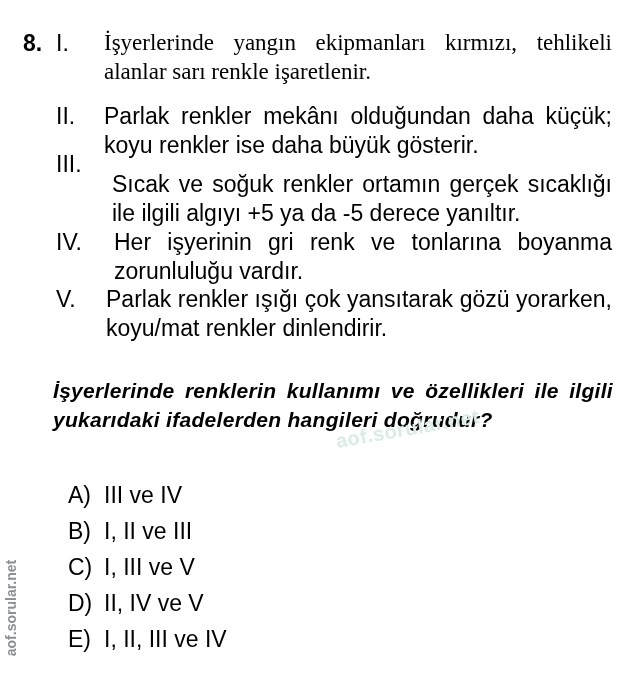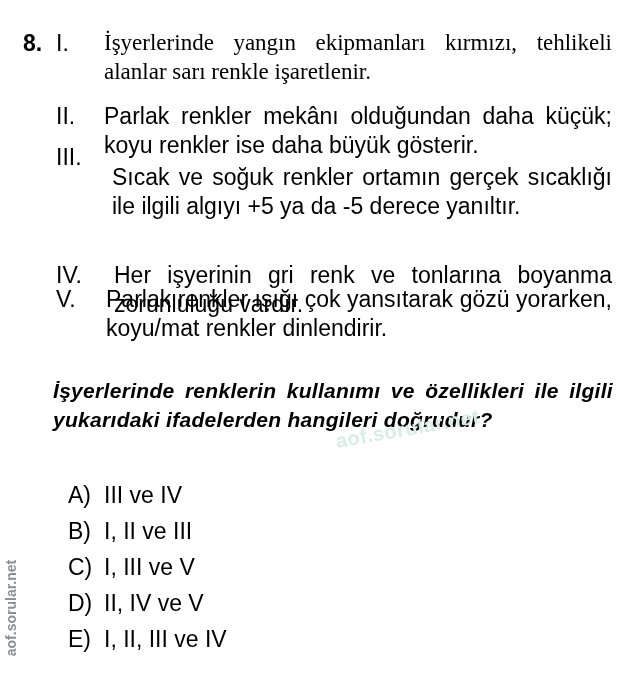--- a/index.html
+++ b/index.html
@@ -105,25 +105,25 @@
 
 <div>
   <div class="stmt" style="top:29px;">
     <span class="roman">I.</span>
     <span class="text" style="padding-left:48px;font-family:Liberation Serif, serif;">İşyerlerinde yangın ekipmanları kırmızı, tehlikeli alanlar sarı renkle işaretlenir.</span>
   </div>
   <div class="stmt" style="top:102px;">
     <span class="roman">II.</span>
     <span class="text" style="padding-left:48px;">Parlak renkler mekânı olduğundan daha küçük; koyu renkler ise daha büyük gösterir.</span>
   </div>
-  <div class="stmt" style="top:143px;">
+  <div class="stmt" style="top:150px;">
     <span class="roman">III.</span>
     <span class="text" style="padding-left:56px;margin-top:20px;">Sıcak ve soğuk renkler ortamın gerçek sıcaklığı ile ilgili algıyı +5 ya da -5 derece yanıltır.</span>
   </div>
-  <div class="stmt" style="top:228px;margin-top:33px;">
+  <div class="stmt" style="top:228px;">
     <span class="roman">IV.</span>
     <span class="text" style="padding-left:58px;">Her işyerinin gri renk ve tonlarına boyanma zorunluluğu vardır.</span>
   </div>
   <div class="stmt" style="top:285px;">
     <span class="roman">V.</span>
     <span class="text" style="padding-left:50px;">Parlak renkler ışığı çok yansıtarak gözü yorarken, koyu/mat renkler dinlendirir.</span>
   </div>
 </div>
 
 <div class="stem">İşyerlerinde renklerin kullanımı ve özellikleri ile ilgili yukarıdaki ifadelerden hangileri doğrudur?</div>

